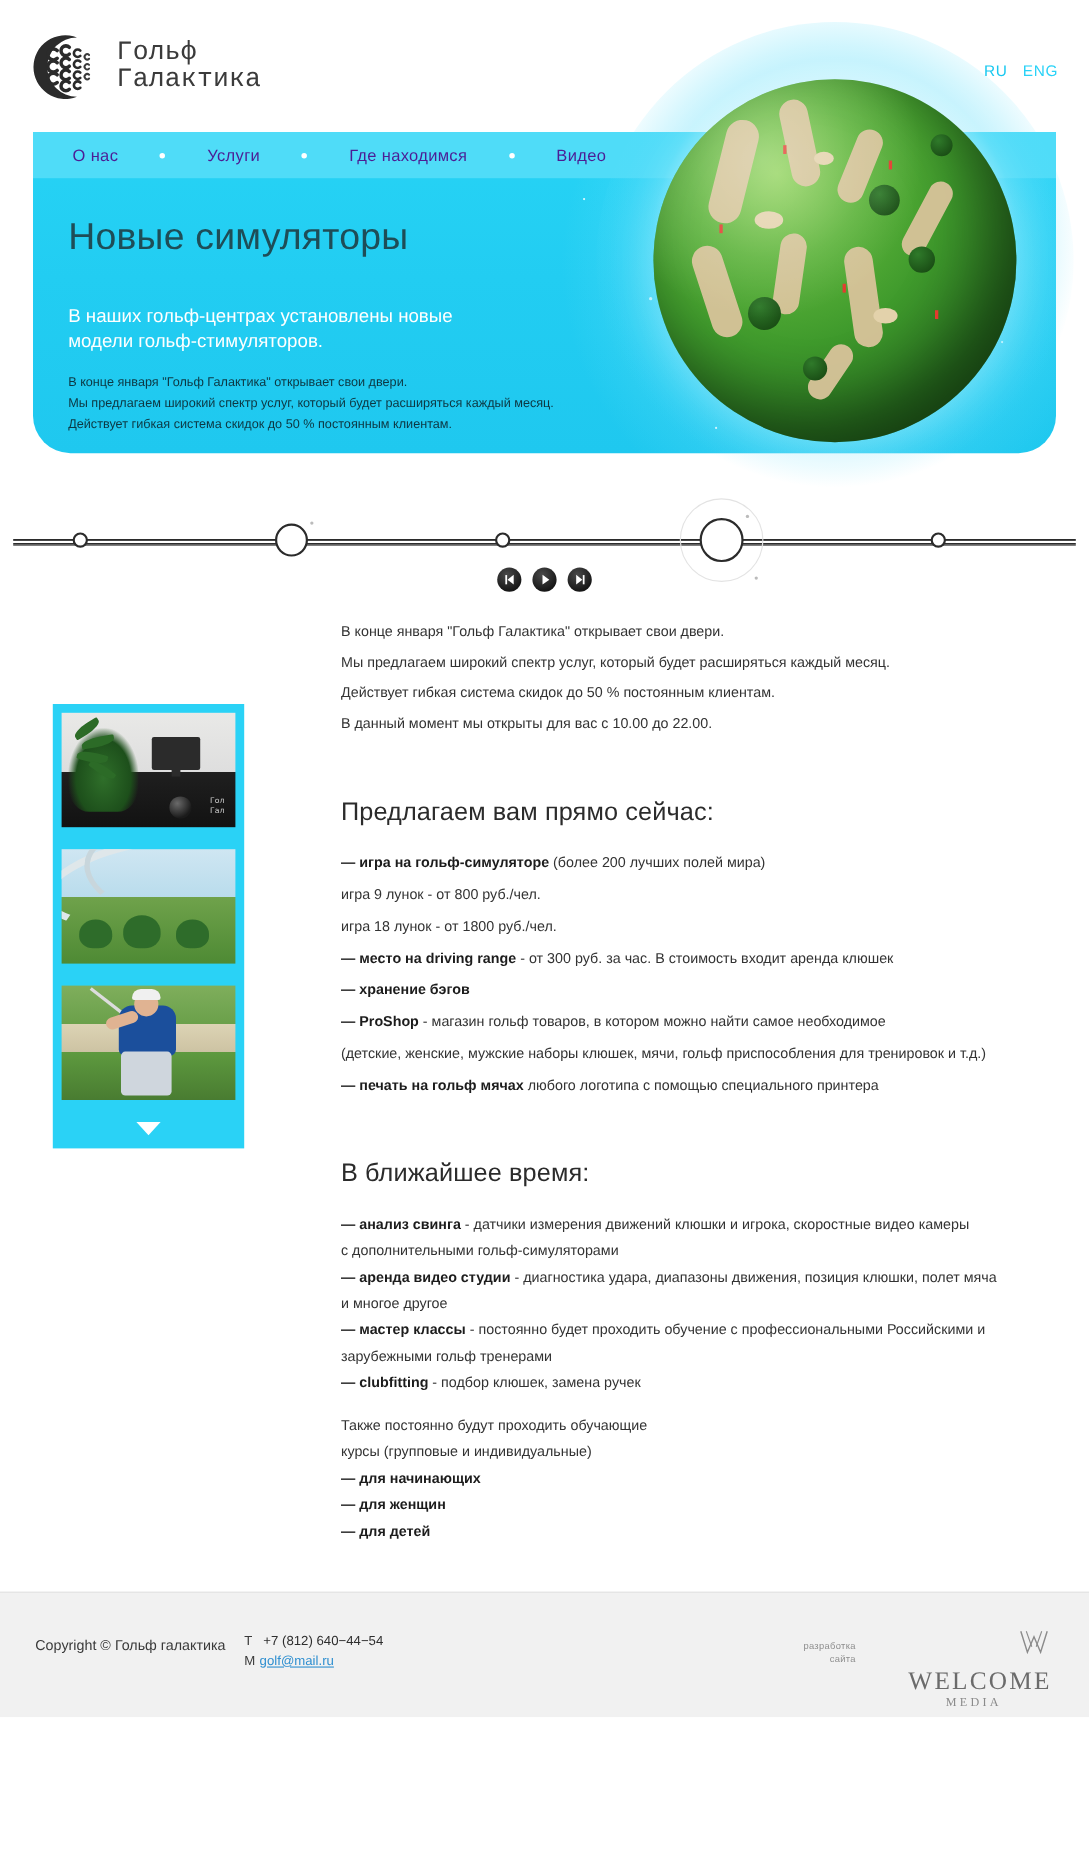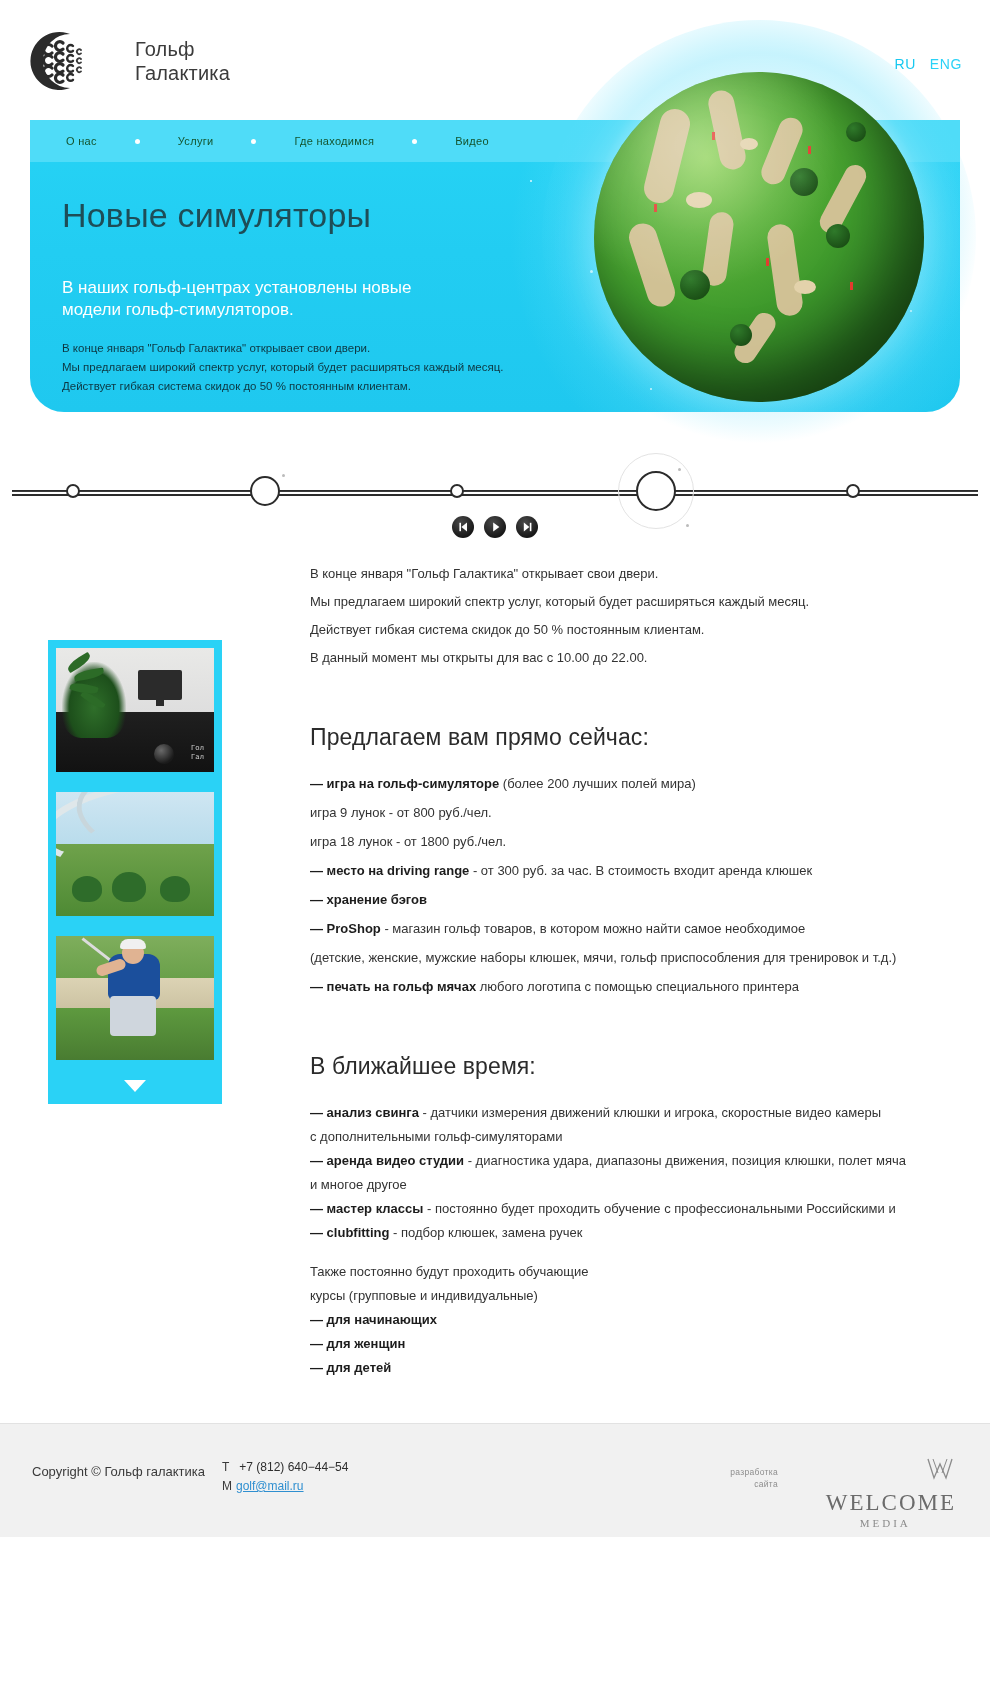--- a/index.html
+++ b/index.html
@@ -15,24 +15,23 @@
   .page { position: relative; width: 990px; min-height: 1684px; overflow: hidden; background:#fff; }
 
   
   .header { position: relative; height: 120px; }
   .logo-wrap {
     position: absolute; left: 30px; top: 30px;
     display: flex; align-items: center; gap: 14px;
   }
   .logo-mark { width: 62px; height: 62px; position: relative; }
   .logo-text {
-    font-size: 20px; line-height: 24px; color: #3b3b3b;
-    font-family: Liberation Sans, sans-serif; font-weight: 400;
+    font-size: 24px; line-height: 24px; color: #3b3b3b;
+    font-family: Liberation Mono, monospace; font-weight: 400;
     letter-spacing: 0.2px;
-    margin-left: 29px;
   }
   .logo-text span { display:block; }
   .lang {
     position: absolute; right: 28px; top: 56px;
     display: flex; gap: 14px;
     font-size: 14px; letter-spacing: 0.6px;
   }
   .lang a { color: #29d2f7; text-decoration: none; }
   .lang a.active { color: #18c8f0; }
 
@@ -58,22 +57,22 @@
   .sparkle { position:absolute; background:#fff; border-radius:50%; opacity:.85; }
   .navbar {
     position: absolute; left: 0; top: 0;
     width: 930px; height: 42px;
     background: #4fdcf8;
     display: flex; align-items: center;
     padding-left: 36px;
     z-index: 6;
   }
   .navbar a {
-    color: #14532d; text-decoration: none;
-    font-size: 11px; letter-spacing: .3px;
+    color: #4c1d95; text-decoration: none;
+    font-size: 15px; letter-spacing: .3px;
   }
   .nav-dot {
     width: 5px; height: 5px; border-radius: 50%;
     background: #fff; margin: 0 38px;
   }
   .hero-copy { position: absolute; left: 32px; top: 76px; z-index: 5; width: 480px; }
   .hero-title {
     font-size: 34px; font-weight: 400; color: #1e4d57;
     margin: 0 0 42px 0; letter-spacing: .2px;
     font-family: "Liberation Sans", sans-serif;
@@ -137,21 +136,21 @@
     cursor: pointer;
   }
   .ctrl svg { display:block; }
 
   
   .main { position: relative; padding: 0 0 40px 0; }
   .thumbs {
     position:absolute; left: 48px; top: 82px;
     width: 174px; background: #2ad2f6; padding: 8px;
   }
-  .thumb { width: 158px; height: 124px; margin-bottom: 20px; position: relative; overflow: hidden; }
+  .thumb { width: 158px; height: 104px; margin-bottom: 20px; position: relative; overflow: hidden; }
   .thumb:last-of-type { margin-bottom: 4px; }
   .thumb-arrow {
     width: 0; height: 0; margin: 2px auto 4px auto;
     border-left: 11px solid transparent; border-right: 11px solid transparent;
     border-top: 12px solid #ffffff;
   }
 
   
   .t1 { background: linear-gradient(180deg,#e9e9e7 0%,#dedede 52%,#1f1f1f 52%,#121212 100%); }
   .t1 .mon { position:absolute; left:82px; top:22px; width:44px; height:30px; background:#2b2b2b; border-radius:2px; }
@@ -426,20 +425,21 @@
       <p class="li"><b></b><span> (детские, женские, мужские наборы клюшек, мячи, гольф приспособления для тренировок и т.д.)</span></p>
       <p class="li"><b>— печать на гольф мячах</b><span> любого логотипа с помощью специального принтера</span></p>
 
       <h2 class="h2 third">В ближайшее время:</h2>
 
       <p class="li small-gap"><b>— анализ свинга</b><span> - датчики измерения движений клюшки и игрока, скоростные видео камеры</span></p>
       <p class="li small-gap"><b></b><span>с дополнительными гольф-симуляторами</span></p>
       <p class="li small-gap"><b>— аренда видео студии</b><span> - диагностика удара, диапазоны движения, позиция клюшки, полет мяча</span></p>
       <p class="li small-gap"><b></b><span>и многое другое</span></p>
       <p class="li small-gap"><b>— мастер классы</b><span> - постоянно будет проходить обучение с профессиональными Российскими и</span></p>
+      <p class="li small-gap"><b></b><span>зарубежными гольф тренерами</span></p>
       <p class="li small-gap"><b>— clubfitting</b><span> - подбор клюшек, замена ручек</span></p>
 
       <p class="li gap-block small-gap">Также постоянно будут проходить обучающие</p>
       <p class="li small-gap">курсы (групповые и индивидуальные)</p>
 
       <p class="li small-gap"><b>— для начинающих</b></p>
       <p class="li small-gap"><b>— для  женщин</b></p>
       <p class="li small-gap"><b>— для детей</b></p>
 
     </div>

